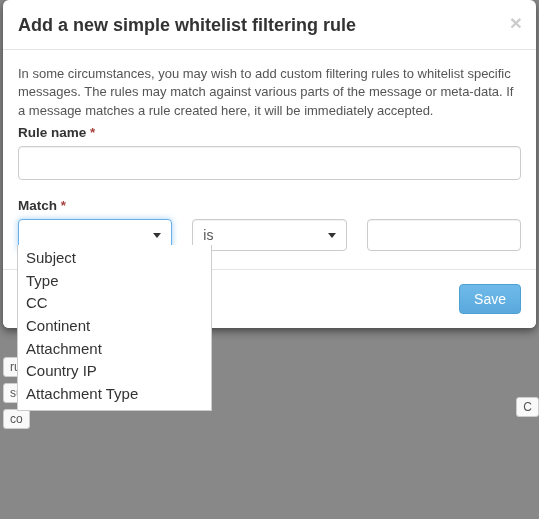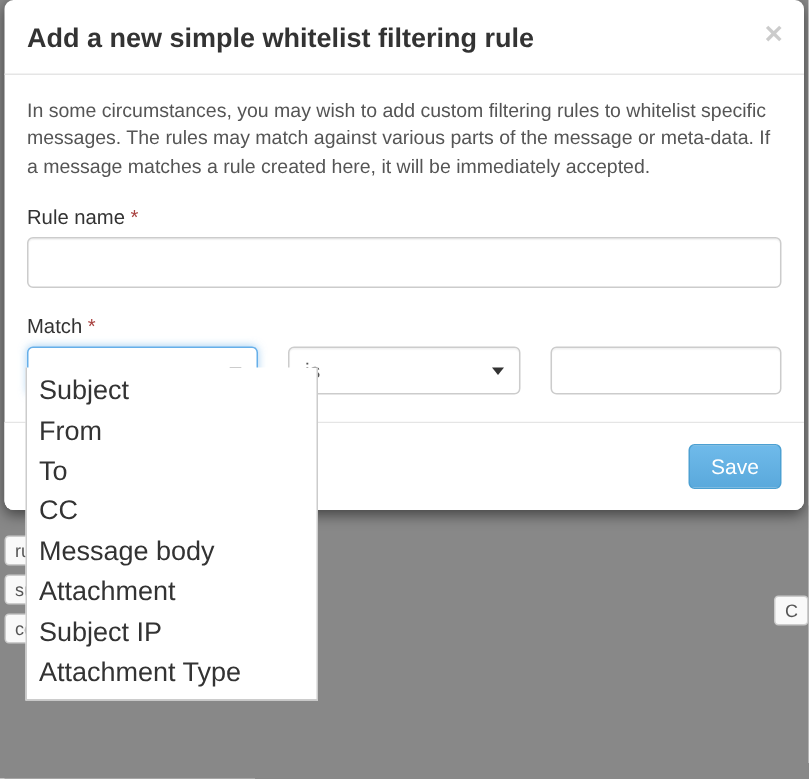--- a/index.html
+++ b/index.html
@@ -43,24 +43,24 @@
     line-height: 1;
     background:none;border:none;
   }
   .modal-body {
     padding: 15px 15px 18px 15px;
   }
   .help-text {
     color: #555;
     font-size: 13px;
     line-height: 1.45;
-    margin-bottom: 16px;
+    margin-bottom: 4px;
   }
   .form-label {
-    font-weight: 400;
+    font-weight: 700;
     font-size: 13.5px;
     margin-bottom: 6px;
     display: block;
   }
   .req { color: #a94442; }
   .form-control {
     width: 100%;
     height: 34px;
     padding: 6px 10px;
     font-size: 14px;
@@ -142,21 +142,21 @@
     left: 17px;
     width: 195px;
     background: #fff;
     border: 1px solid #ccc;
     border-top: none;
     z-index: 50;
     padding: 2px 0 4px 0;
   }
   .dropdown-list div {
     padding: 1px 8px;
-    font-size: 18px;
+    font-size: 15px;
     color: #333;
     line-height: 1.38;
     cursor: pointer;
   }
   .group-rulename { margin-bottom: 18px; }
 </style>
 </head>
 <body>
 
 <div class="back-strip" style="top:337px;">
@@ -209,20 +209,19 @@
     </div>
   </div>
 
   <div class="modal-footer">
     <button class="btn-save">Save</button>
   </div>
 </div>
 
 <div class="dropdown-list" id="field-dropdown">
     <div>Subject</div>
-    <div>From</div>
-    <div>To</div>
+    <div>Type</div>
     <div>CC</div>
-    <div>Message body</div>
+    <div>Continent</div>
     <div>Attachment</div>
-    <div>Subject IP</div>
+    <div>Country IP</div>
     <div>Attachment Type</div>
   </div>
 
 </body></html>

